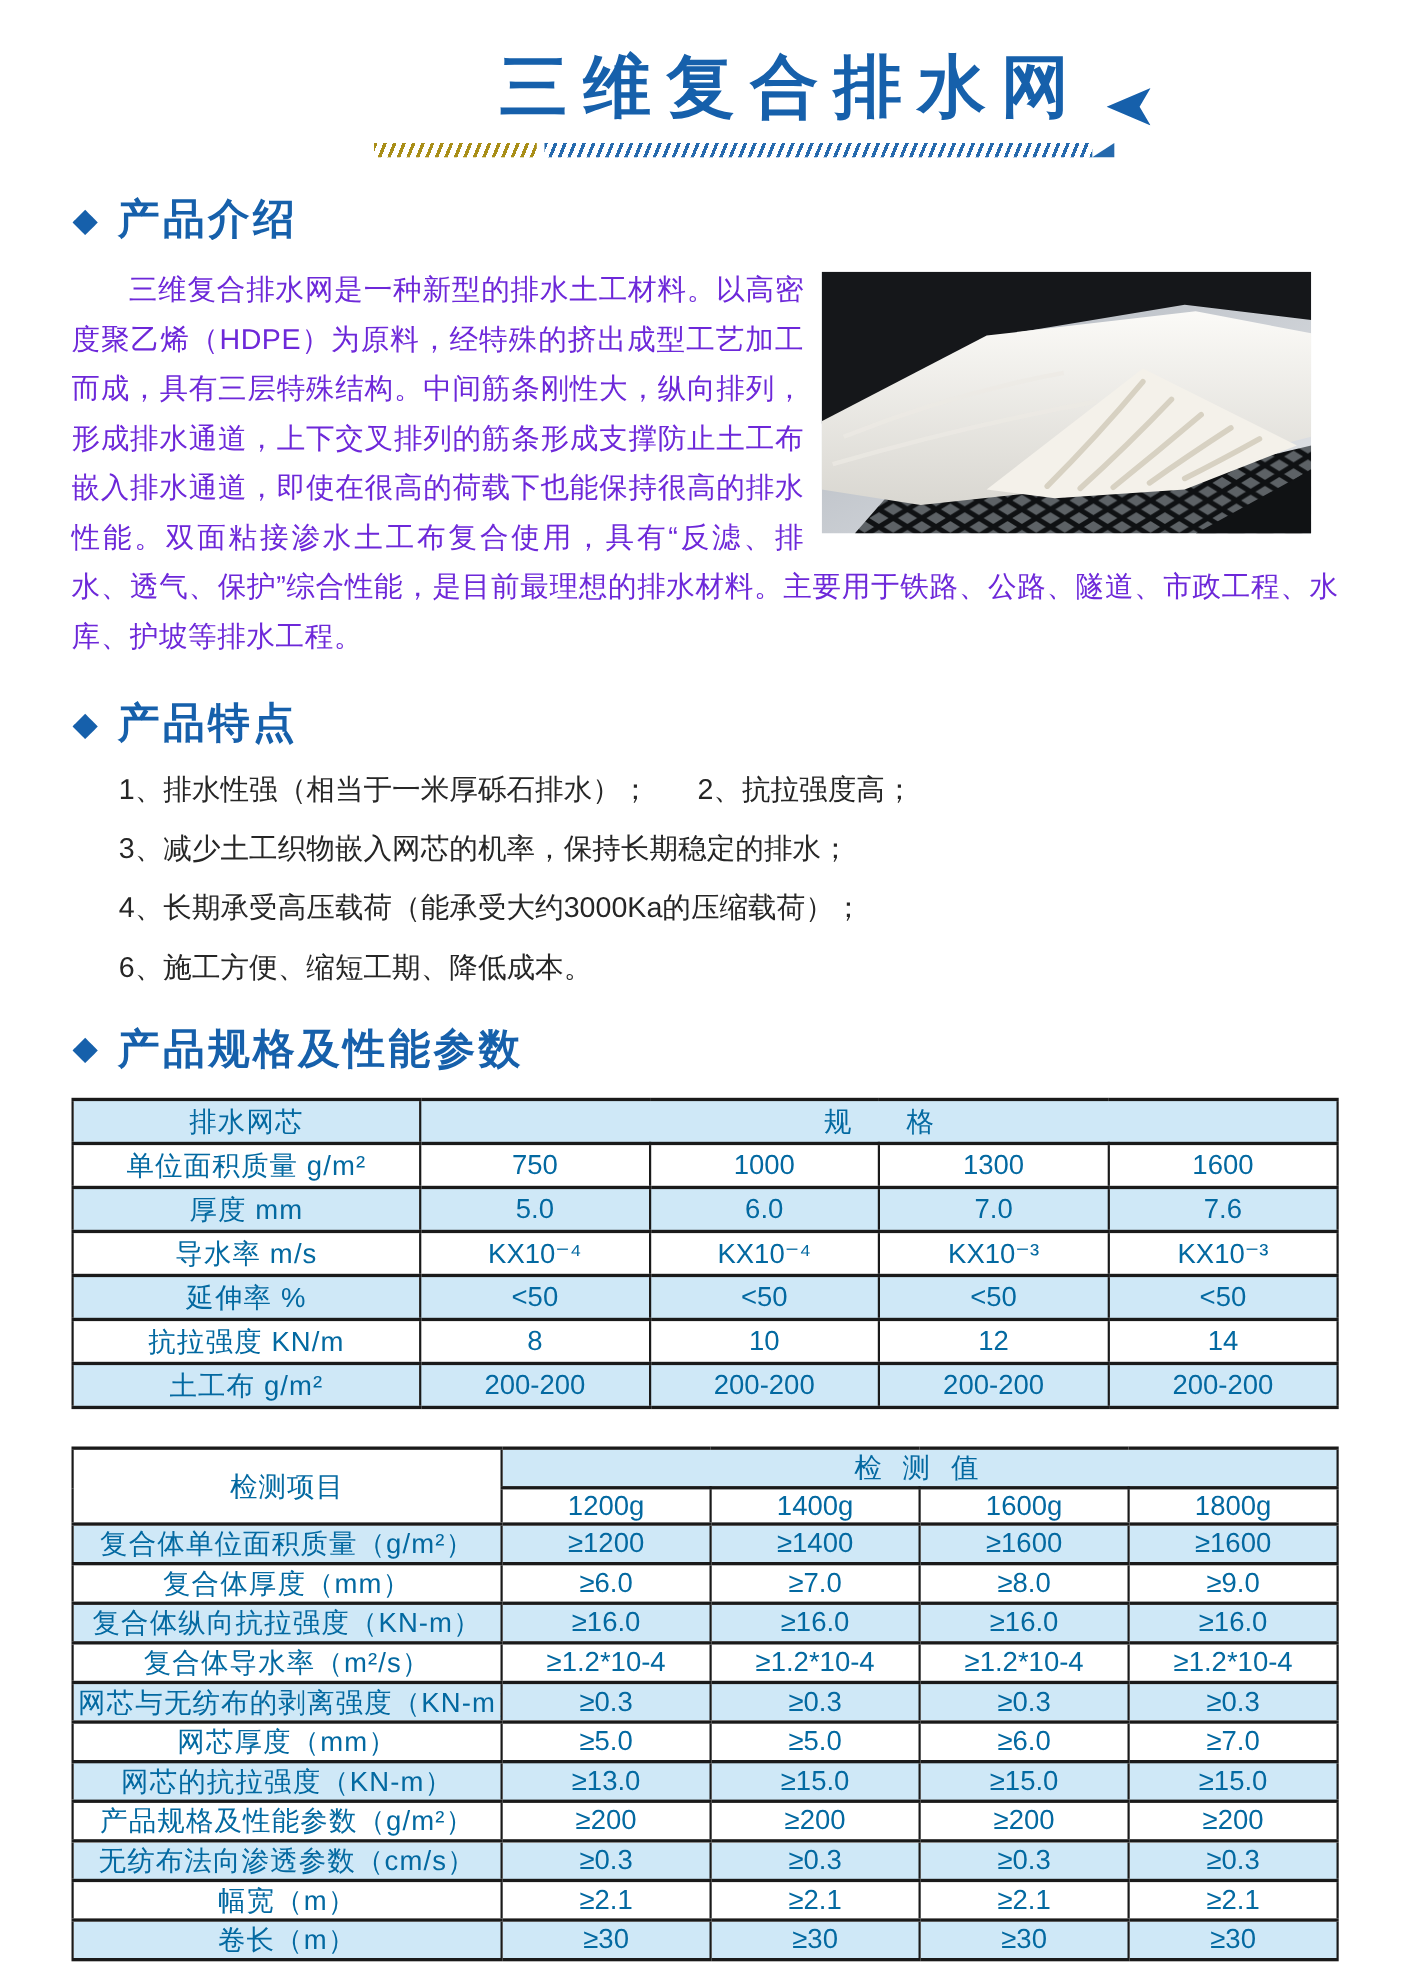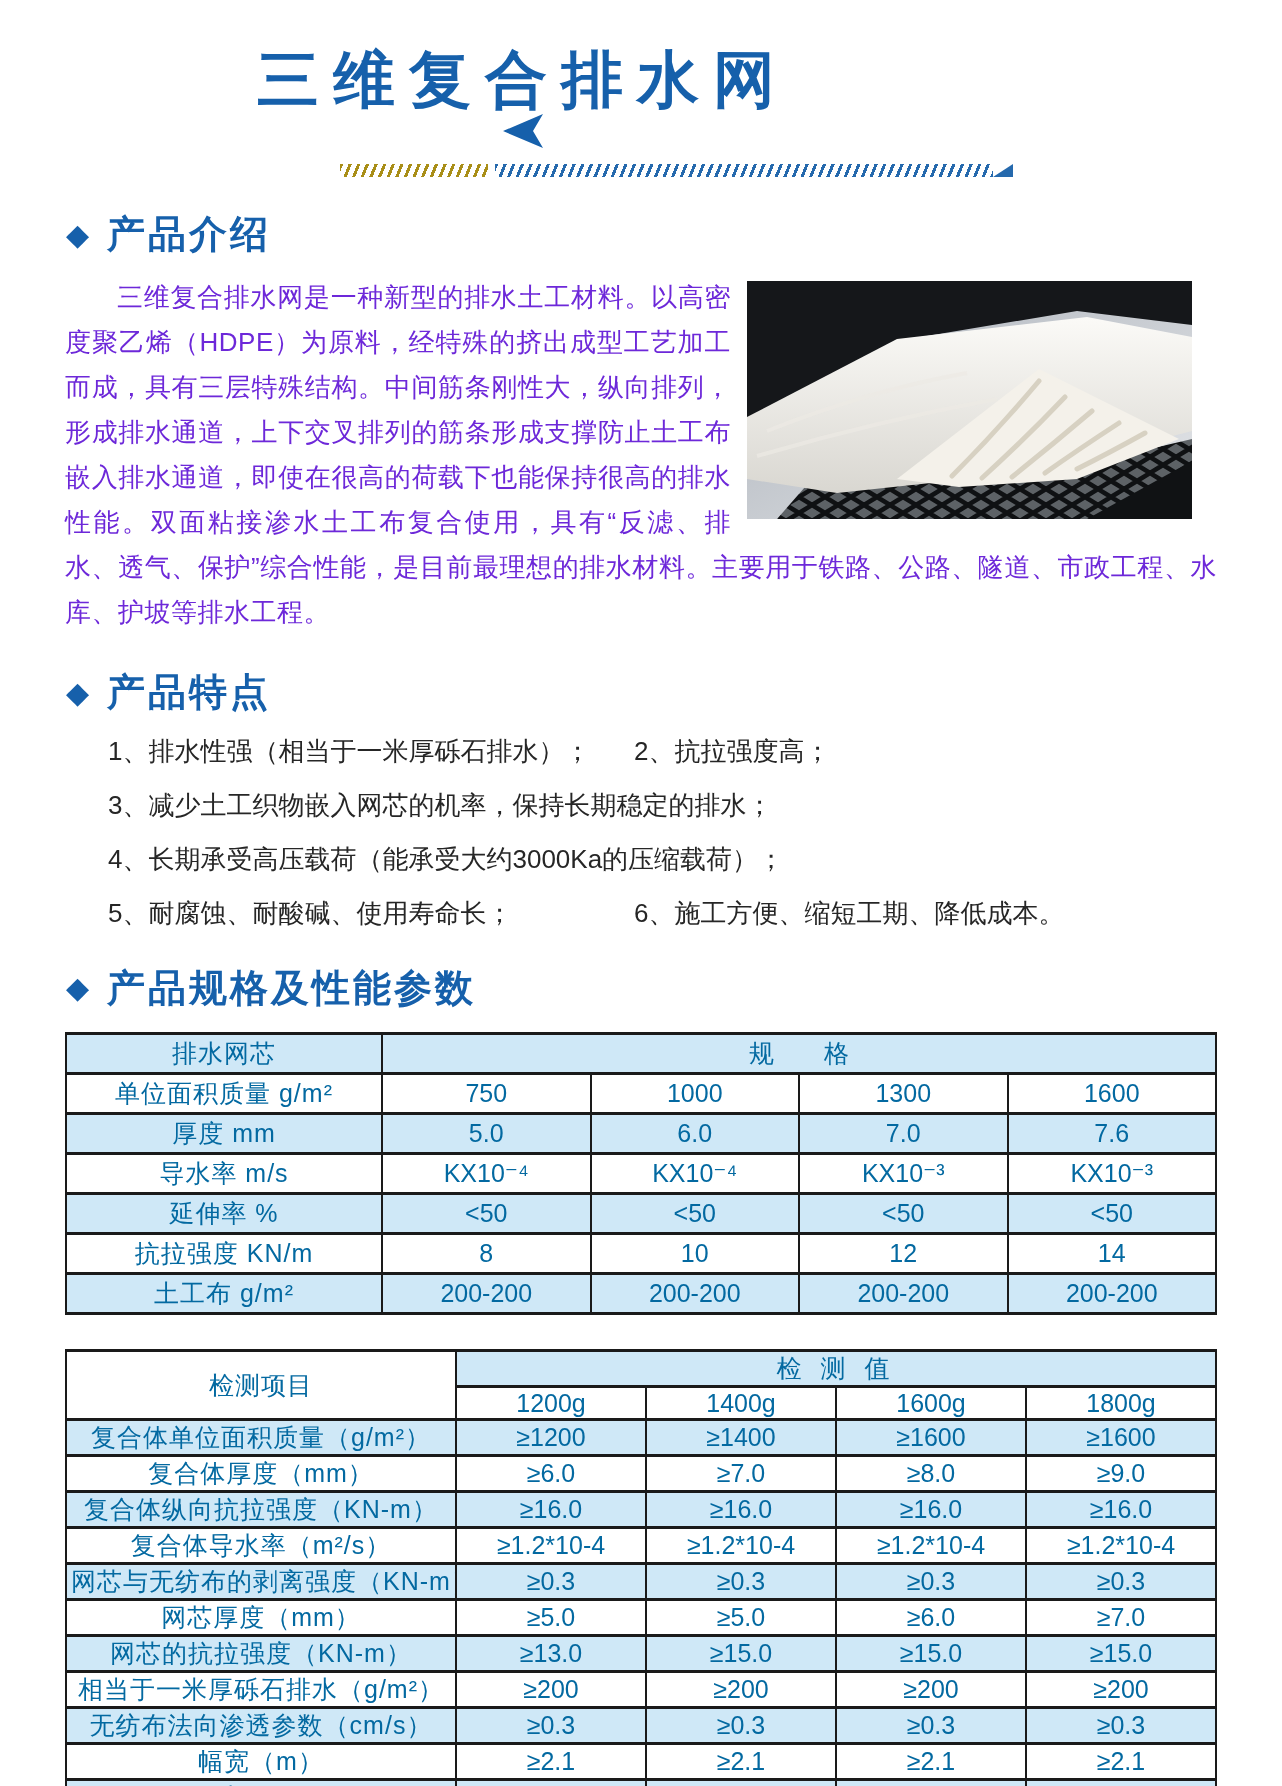--- a/index.html
+++ b/index.html
@@ -9,21 +9,21 @@
     --border:#1a1a1a;
     --ink:#242424;
   }
   *{box-sizing:border-box;}
   html,body{margin:0;padding:0;}
   body{
     width:1282px;height:1786px;background:#ffffff;overflow:hidden;
     font-family:"Liberation Sans","DejaVu Sans",sans-serif;color:var(--ink);
   }
   
-  .title-row{display:flex;justify-content:flex-end;align-items:center;padding:46px 236px 0 0;gap:0;flex-direction:column;}
+  .title-row{display:flex;justify-content:flex-end;align-items:flex-end;padding:46px 236px 0 0;gap:20px;}
   .title{
     margin:0;font-family:"Liberation Serif","DejaVu Serif",serif;
     font-size:62px;font-weight:bold;color:var(--blue);letter-spacing:14px;line-height:1.1;
   }
   .title-arrow{width:40px;height:34px;flex:0 0 auto;}
   
   .stripe-bar{display:flex;align-items:flex-end;margin:16px 0 0 340px;height:13px;}
   .stripe{height:13px;}
   .stripe.gold{width:148px;margin-right:7px;
     background:repeating-linear-gradient(112deg,var(--gold) 0 3px,rgba(0,0,0,0) 3px 8px);}
@@ -121,21 +121,20 @@
         <span class="feat wide">1、排水性强（相当于一米厚砾石排水）；</span>
         <span class="feat">2、抗拉强度高；</span>
       </div>
       <div class="feat-row">
         <span class="feat">3、减少土工织物嵌入网芯的机率，保持长期稳定的排水；</span>
       </div>
       <div class="feat-row">
         <span class="feat">4、长期承受高压载荷（能承受大约3000Ka的压缩载荷）；</span>
       </div>
       <div class="feat-row">
-        <span class="feat wide">5、耐腐蚀、耐酸碱、使用寿命长；</span>
         <span class="feat">6、施工方便、缩短工期、降低成本。</span>
       </div>
     </div>
   </section>
 
   <section>
     <div class="sec-head">
       <span class="diamond">◆</span>
       <span class="sec-title">产品规格及性能参数</span>
     </div>
@@ -260,21 +259,21 @@
         <td>≥7.0</td>
       </tr>
       <tr class="shade">
         <td class="lbl">网芯的抗拉强度（KN-m）</td>
         <td>≥13.0</td>
         <td>≥15.0</td>
         <td>≥15.0</td>
         <td>≥15.0</td>
       </tr>
       <tr>
-        <td class="lbl">相当于一米厚砾石排水（g/m²）</td>
+        <td class="lbl">产品规格及性能参数（g/m²）</td>
         <td>≥200</td>
         <td>≥200</td>
         <td>≥200</td>
         <td>≥200</td>
       </tr>
       <tr class="shade">
         <td class="lbl">无纺布法向渗透参数（cm/s）</td>
         <td>≥0.3</td>
         <td>≥0.3</td>
         <td>≥0.3</td>

